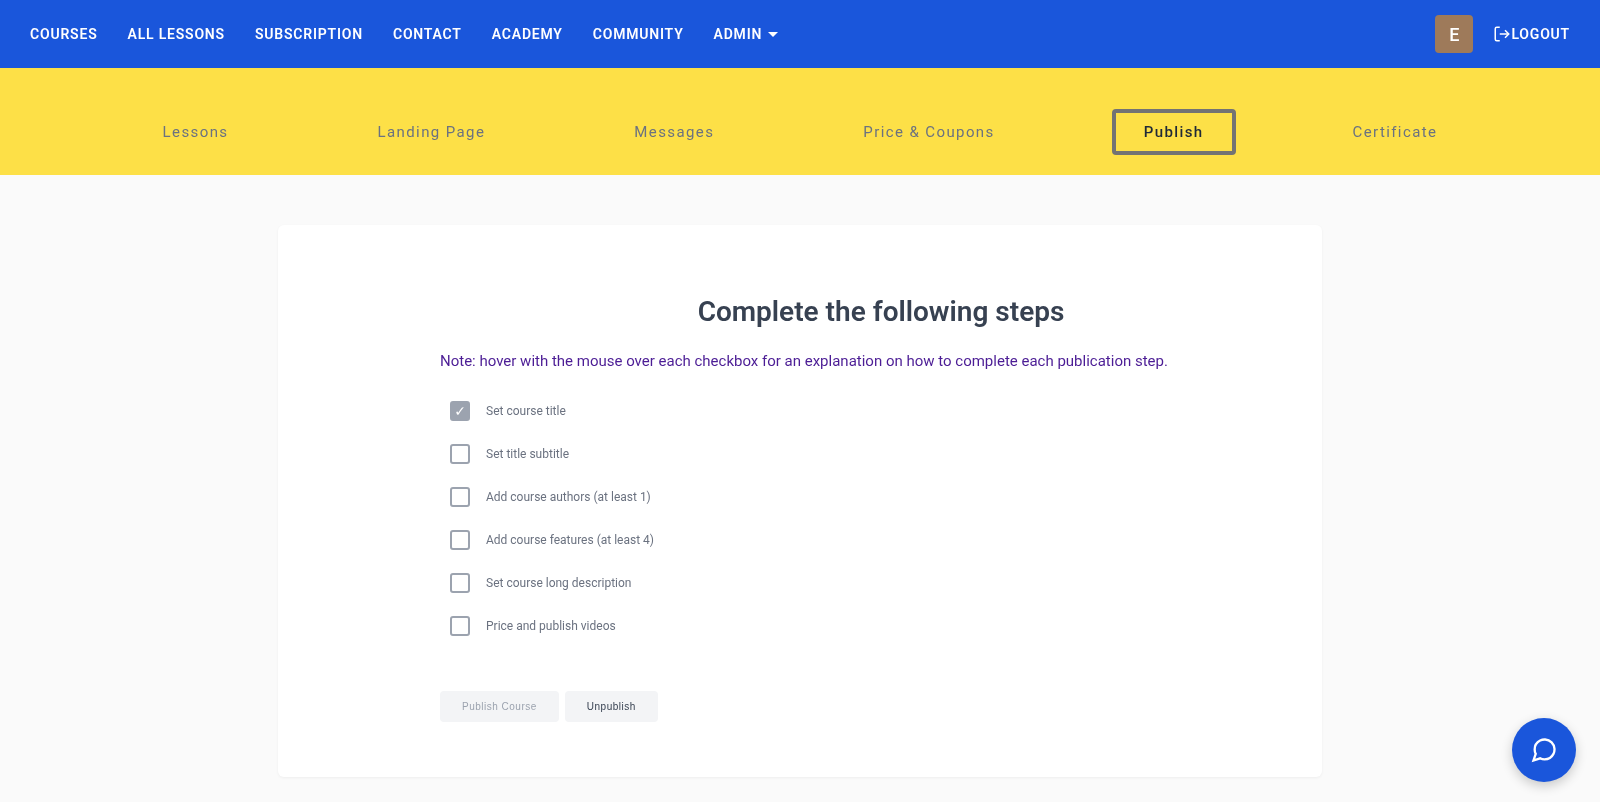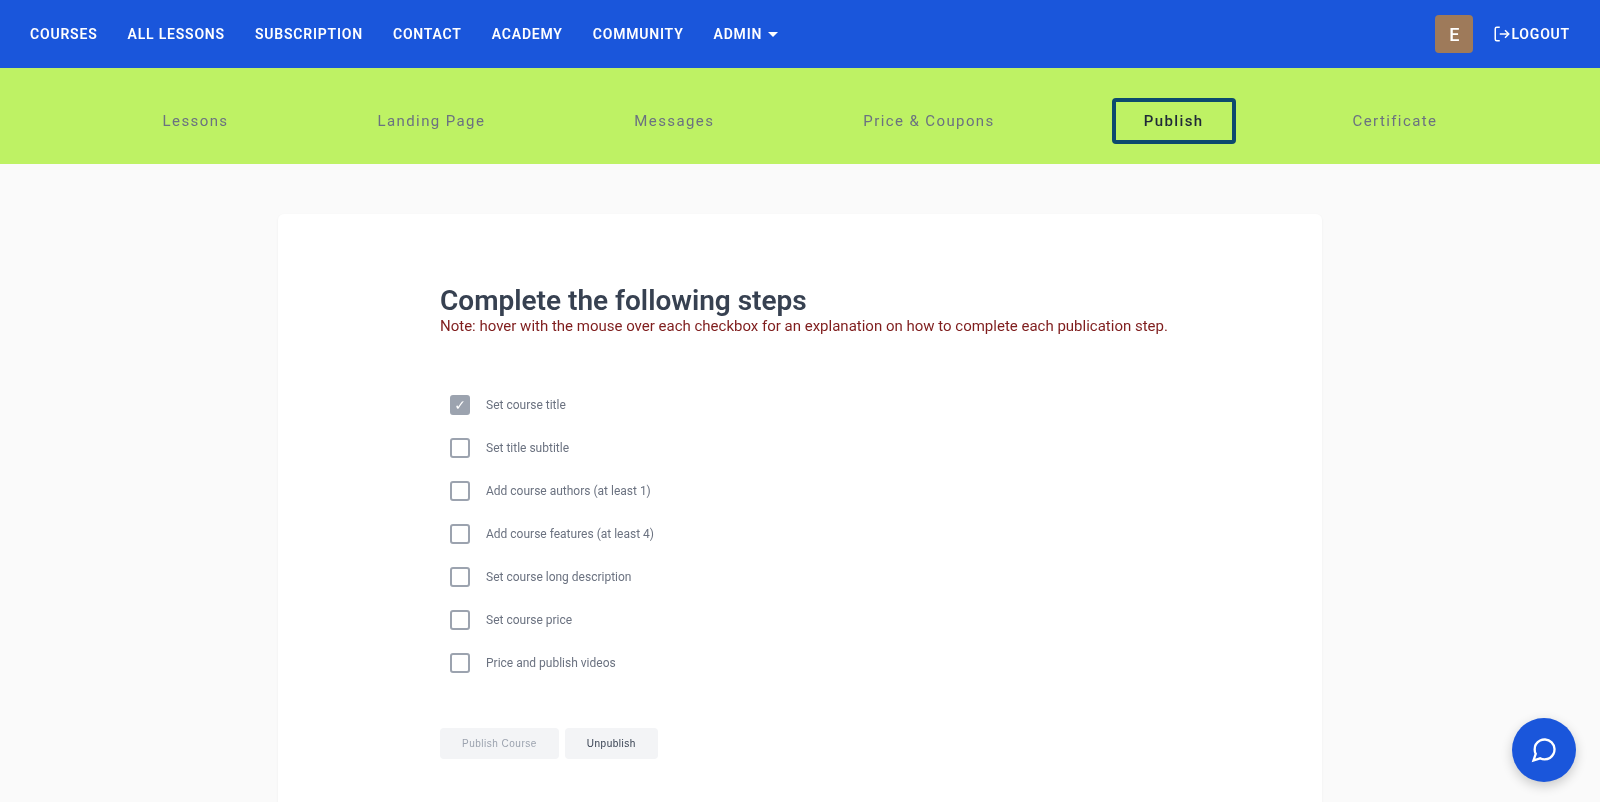--- a/index.html
+++ b/index.html
@@ -64,38 +64,38 @@
     cursor: pointer;
   }
   .caret-down {
     width: 0;
     height: 0;
     border-left: 5px solid transparent;
     border-right: 5px solid transparent;
     border-top: 5px solid #fff;
   }
   .sub-tabs {
-    background: #bef264;
+    background: #fde047;
     display: flex;
     justify-content: center;
     gap: 85px;
-    padding: 30px 0 20px 0;
+    padding: 41px 0 20px 0;
   }
   .sub-tab {
     color: #6b7280;
     font-size: 15px;
     letter-spacing: 1.4px;
     cursor: pointer;
     padding: 10px 28px;
     border: 4px solid transparent;
     border-radius: 4px;
   }
   .sub-tab.active {
     color: #1f2937;
-    border: 4px solid #0c4a6e;
+    border: 4px solid #737373;
     font-weight: 500;
   }
   .content-area {
     display: flex;
     justify-content: center;
     padding-top: 50px;
   }
   .card {
     background: #ffffff;
     width: 1044px;
@@ -103,25 +103,27 @@
     border-radius: 6px;
     box-shadow: 0 1px 3px rgba(0,0,0,0.05);
   }
   .card-inner {
     padding: 0 0 0 162px;
   }
   .card-title {
     font-size: 28px;
     font-weight: 600;
     color: #374151;
+    margin-bottom: 24px;
+    text-align: center;
   }
   .card-note {
     font-size: 15px;
-    color: #7f1d1d;
-    margin-bottom: 60px;
+    color: #4c1d95;
+    margin-bottom: 31px;
   }
   .checklist {
     list-style: none;
     padding-left: 10px;
   }
   .check-item {
     display: flex;
     align-items: center;
     gap: 16px;
     margin-bottom: 23px;
@@ -250,24 +252,20 @@
         <li class="check-item">
           <span class="checkbox"></span>
           <span class="check-label">Add course features (at least 4)</span>
         </li>
         <li class="check-item">
           <span class="checkbox"></span>
           <span class="check-label">Set course long description</span>
         </li>
         <li class="check-item">
           <span class="checkbox"></span>
-          <span class="check-label">Set course price</span>
-        </li>
-        <li class="check-item">
-          <span class="checkbox"></span>
           <span class="check-label">Price and publish videos</span>
         </li>
       </ul>
 
       <div class="buttons">
         <button class="btn disabled">Publish Course</button>
         <button class="btn">Unpublish</button>
       </div>
     </div>
   </div>

